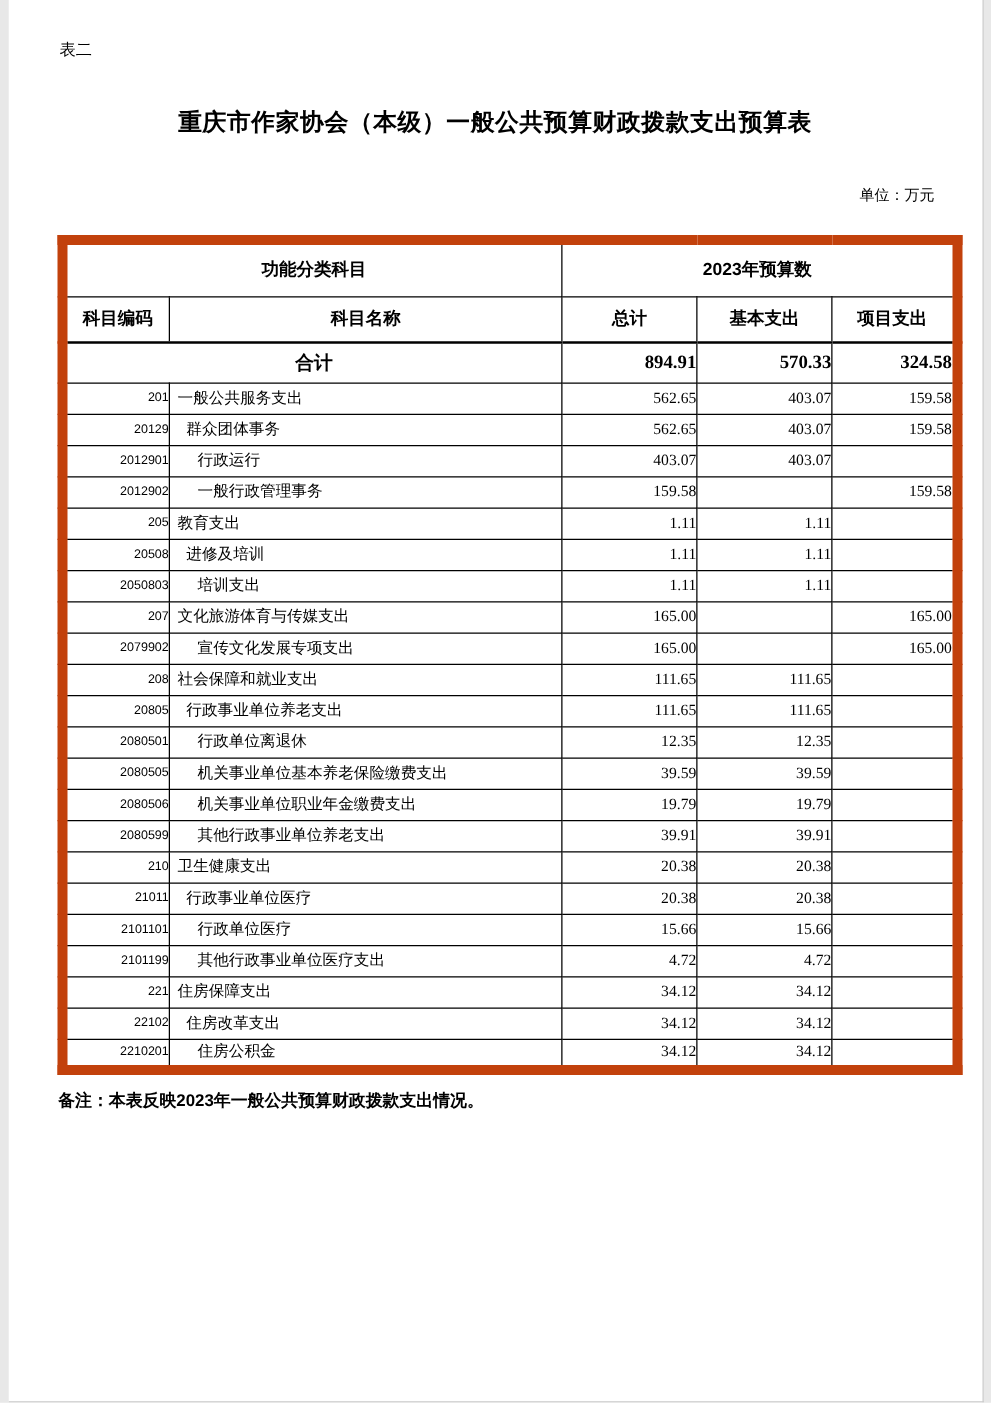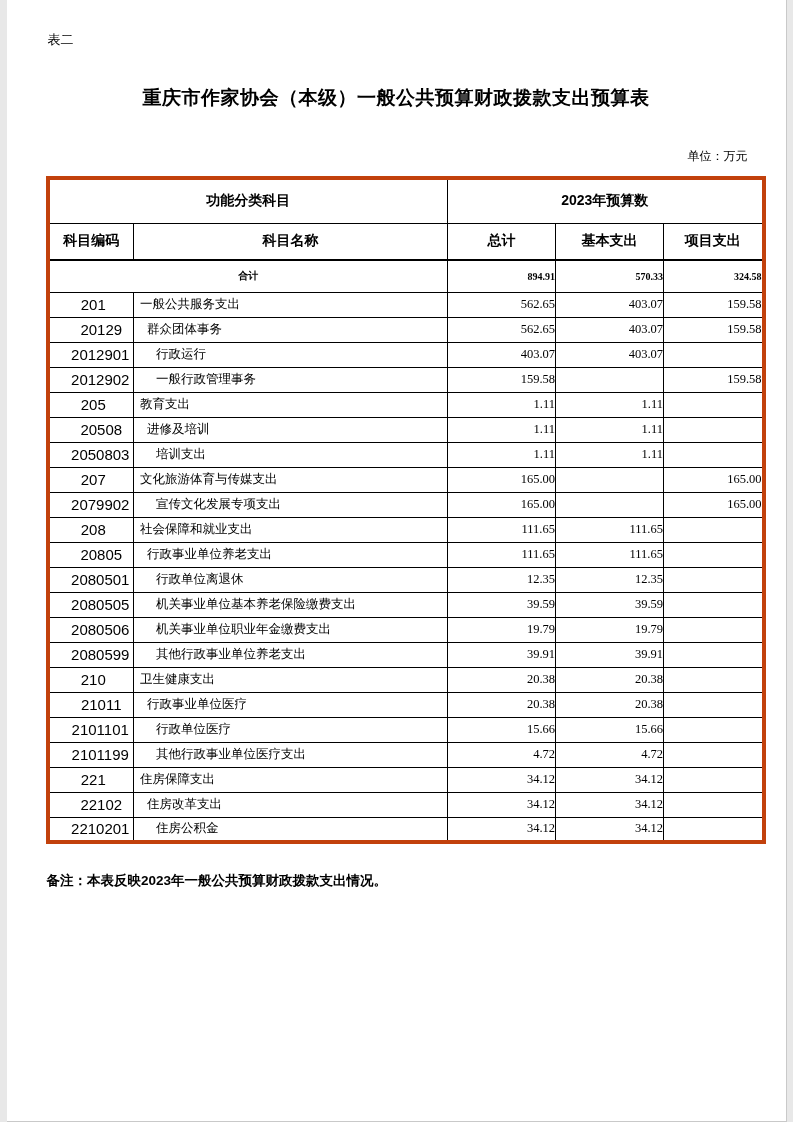--- a/index.html
+++ b/index.html
@@ -36,55 +36,55 @@
   }
   .unit-note {
     position: absolute;
     top: 148px;
     right: 38px;
     font-size: 12px;
     font-family: "Liberation Serif", serif;
   }
   table.budget {
     position: absolute;
-    top: 176px;
+    top: 188px;
     left: 39px;
     width: 716px;
     border-collapse: collapse;
     table-layout: fixed;
-    border: 4px solid #c2410c;
+    border: 8px solid #c2410c;
   }
   table.budget th, table.budget td {
     border: 1px solid #000;
     padding: 0;
     overflow: hidden;
     white-space: nowrap;
   }
   thead th {
     font-family: "Liberation Sans", sans-serif;
     font-weight: bold;
     font-size: 14px;
     text-align: center;
   }
   tr.hdr-group th { height: 45px; }
   tr.hdr-cols th { height: 37px; border-bottom: 2px solid #000; }
   tr.total-row td {
     height: 32px;
     font-weight: bold;
-    font-size: 10px;
+    font-size: 15px;
   }
   tr.total-row .label {
     text-align: center;
     font-family: "Liberation Sans", sans-serif;
   }
   tbody td { height: 25px; font-size: 12.5px; }
   td.code {
     font-family: "Liberation Sans", sans-serif;
-    text-align: center;
-    font-size: 15px;
+    text-align: right;
+    font-size: 10px;
   }
   td.name {
     font-family: "Liberation Serif", serif;
     text-align: left;
   }
   td.num {
     font-family: "Liberation Serif", serif;
     text-align: right;
     padding-right: 5px;
   }

